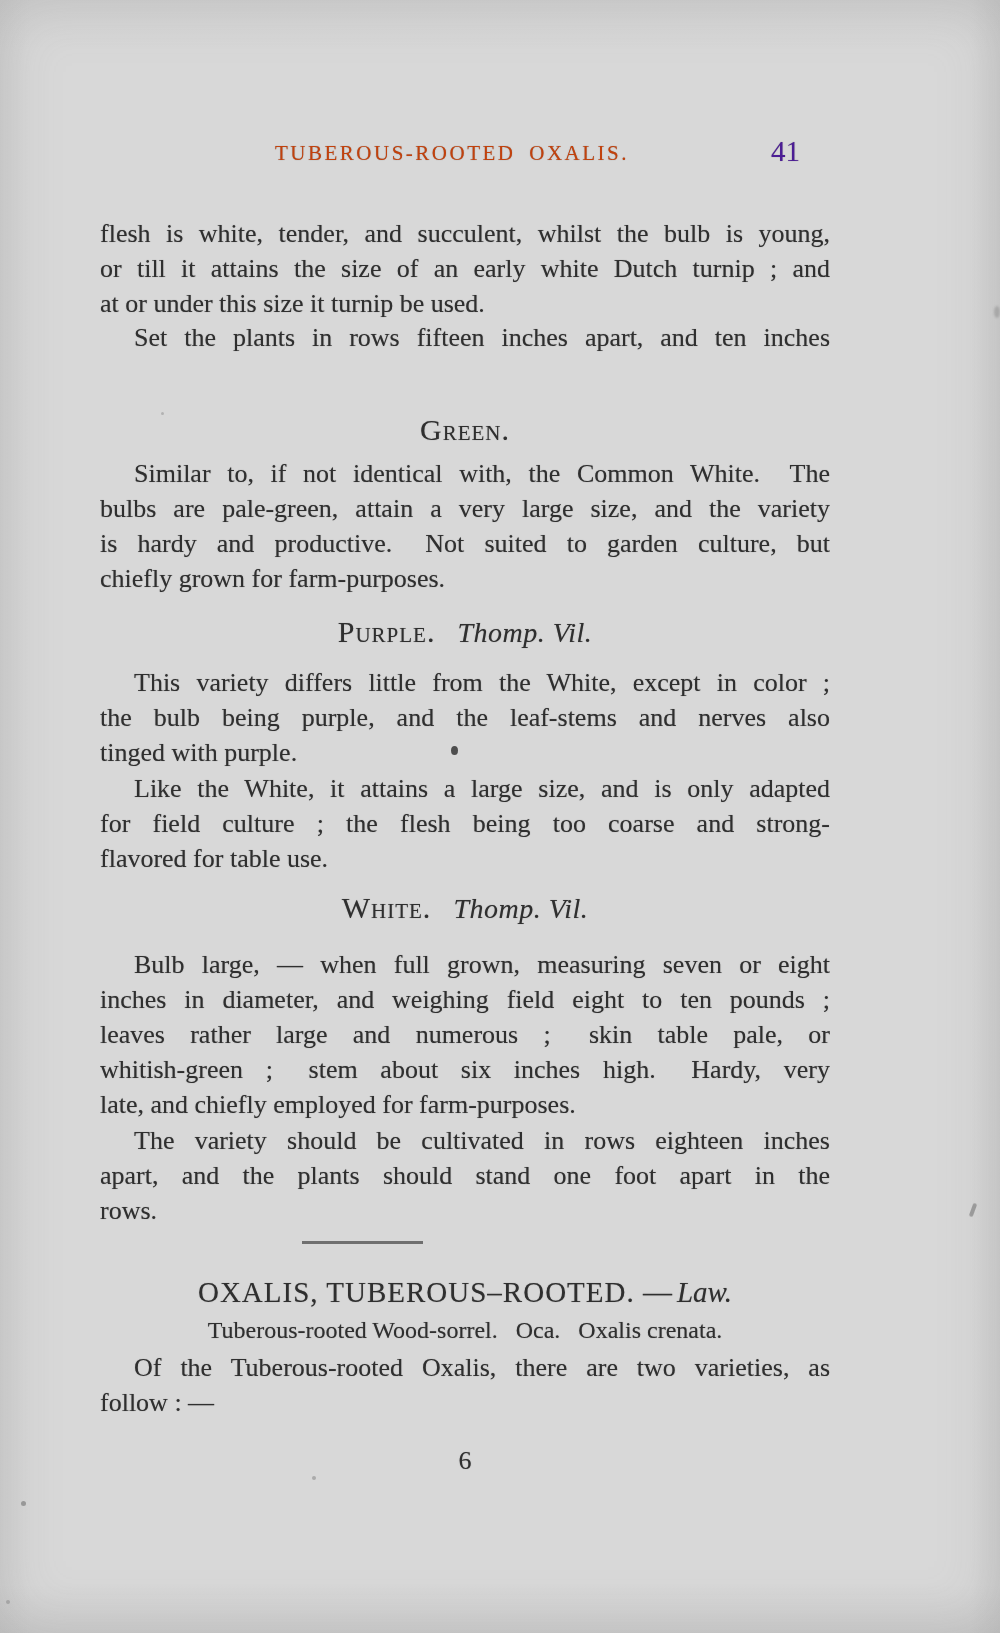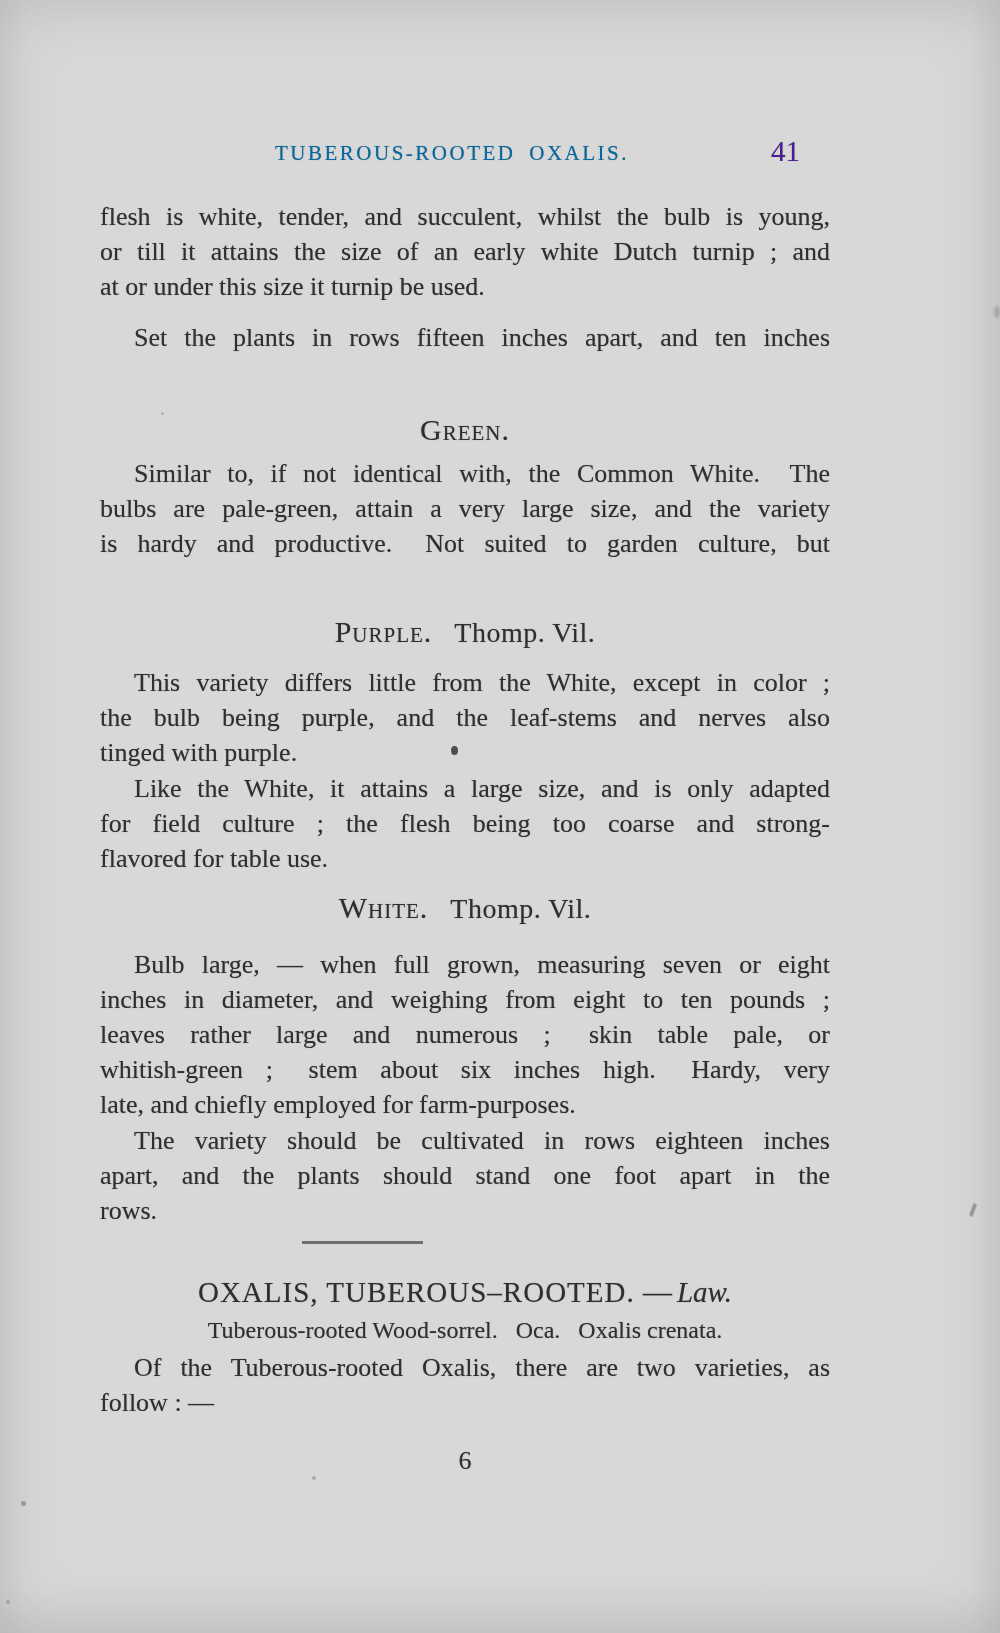--- a/index.html
+++ b/index.html
@@ -26,35 +26,35 @@
     left: 100px; top: 0;
     width: 730px; height: 100%;
     text-shadow: 0 0 1px rgba(47,47,47,0.45);
     filter: blur(0.25px);
   }
   .header-row { position: absolute; top: 141px; left: 0; width: 100%; height: 30px; }
   .running-header {
     position: absolute; left: 0; width: 100%;
     text-align: center; transform: translateX(-13px);
     font-size: 21px; letter-spacing: 2.5px; word-spacing: 6px;
-    color: #0369a1;
+    color: #c2410c;
   }
   .page-number {
     position: absolute; right: 30px; top: -6px;
     font-size: 29px; color: #4c1d95;
   }
   .para { position: absolute; left: 0; width: 100%; }
   .bl { height: 35px; line-height: 35px; font-size: 26px; overflow: hidden; }
   .jl { text-align: justify; }
   .jl::after { content: ""; display: inline-block; width: 100%; height: 0; }
   .ll { text-align: left; }
   .ind { text-indent: 34px; }
   .sec-head { position: absolute; left: 0; width: 100%; text-align: center; height: 36px; line-height: 36px; }
   .sc { font-variant: small-caps; font-size: 30px; letter-spacing: 1px; }
-  .auth { font-size: 28px; margin-left: 22px; letter-spacing: 0.5px; }
+  .auth { font-style: italic; font-size: 28px; margin-left: 22px; letter-spacing: 0.5px; }
   .divider {
     position: absolute; top: 1241px; left: 302px;
     width: 121px; height: 3px;
     background: #6f6f6f; filter: blur(0.4px);
   }
   .main-head { position: absolute; top: 1273px; left: 0; width: 100%; text-align: center; height: 38px; line-height: 38px; }
   .main-head .caps { font-size: 29px; letter-spacing: 1px; }
   .main-head .auth2 { font-style: italic; font-size: 29px; margin-left: 4px; }
   .subtitle {
     position: absolute; top: 1314px; left: 0; width: 100%;
@@ -81,36 +81,37 @@
 <div class="page">
   <div class="paper-tone"></div>
 
   <div class="textblock">
 
     <div class="header-row">
       <div class="running-header">TUBEROUS-ROOTED  OXALIS.</div>
       <div class="page-number">41</div>
     </div>
 
-    <div class="para" style="top:199px">
+    <div class="para" style="top:216px">
       <div class="bl jl">flesh is white, tender, and succulent, whilst the bulb is young,</div>
       <div class="bl jl">or till it attains the size of an early white Dutch turnip ; and</div>
       <div class="bl ll">at or under this size it turnip be used.</div>
     </div>
     <div class="para" style="top:320px">
       <div class="bl jl ind">Set the plants in rows fifteen inches apart, and ten inches</div>
     </div>
 
     <div class="sec-head" style="top:412px">
       <span class="sc">Green.</span>
     </div>
     <div class="para" style="top:456px">
       <div class="bl jl ind">Similar to, if not identical with, the Common White.  The</div>
       <div class="bl jl">bulbs are pale-green, attain a very large size, and the variety</div>
       <div class="bl jl">is hardy and productive.  Not suited to garden culture, but</div>
+      <div class="bl ll">chiefly grown for farm-purposes.</div>
     </div>
 
     <div class="sec-head" style="top:614px">
       <span class="sc">Purple.</span><span class="auth">Thomp. Vil.</span>
     </div>
     <div class="para" style="top:665px">
       <div class="bl jl ind">This variety differs little from the White, except in color ;</div>
       <div class="bl jl">the bulb being purple, and the leaf-stems and nerves also</div>
       <div class="bl ll">tinged with purple.</div>
     </div>
@@ -118,21 +119,21 @@
       <div class="bl jl ind">Like the White, it attains a large size, and is only adapted</div>
       <div class="bl jl">for field culture ; the flesh being too coarse and strong-</div>
       <div class="bl ll">flavored for table use.</div>
     </div>
 
     <div class="sec-head" style="top:890px">
       <span class="sc">White.</span><span class="auth">Thomp. Vil.</span>
     </div>
     <div class="para" style="top:947px">
       <div class="bl jl ind">Bulb large, — when full grown, measuring seven or eight</div>
-      <div class="bl jl">inches in diameter, and weighing from eight to ten pounds ;</div>
+      <div class="bl jl">inches in diameter, and weighing field eight to ten pounds ;</div>
       <div class="bl jl">leaves rather large and numerous ;  skin table pale, or</div>
       <div class="bl jl">whitish-green ;  stem about six inches high.  Hardy, very</div>
       <div class="bl ll">late, and chiefly employed for farm-purposes.</div>
     </div>
     <div class="para" style="top:1123px">
       <div class="bl jl ind">The variety should be cultivated in rows eighteen inches</div>
       <div class="bl jl">apart, and the plants should stand one foot apart in the</div>
       <div class="bl ll">rows.</div>
     </div>
 

